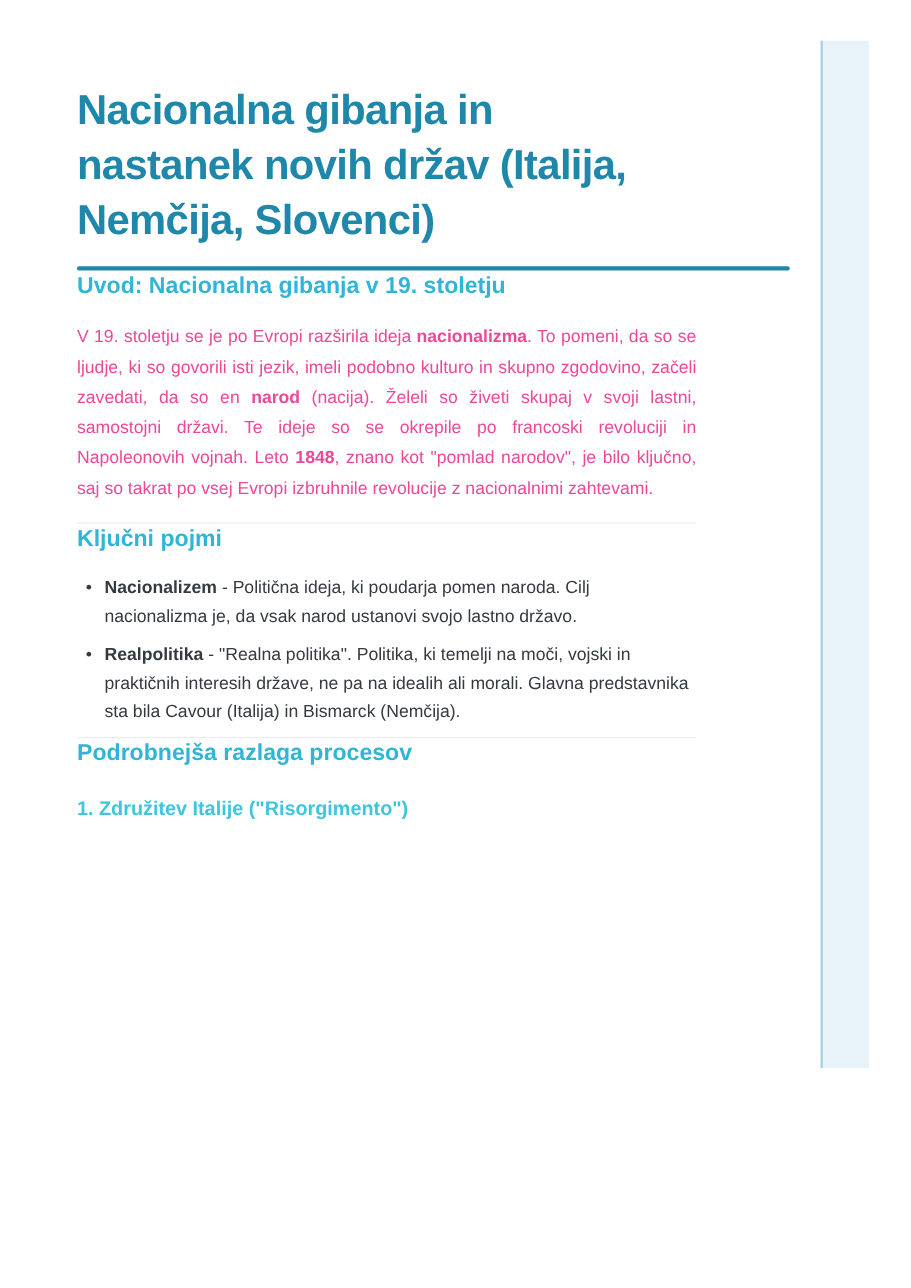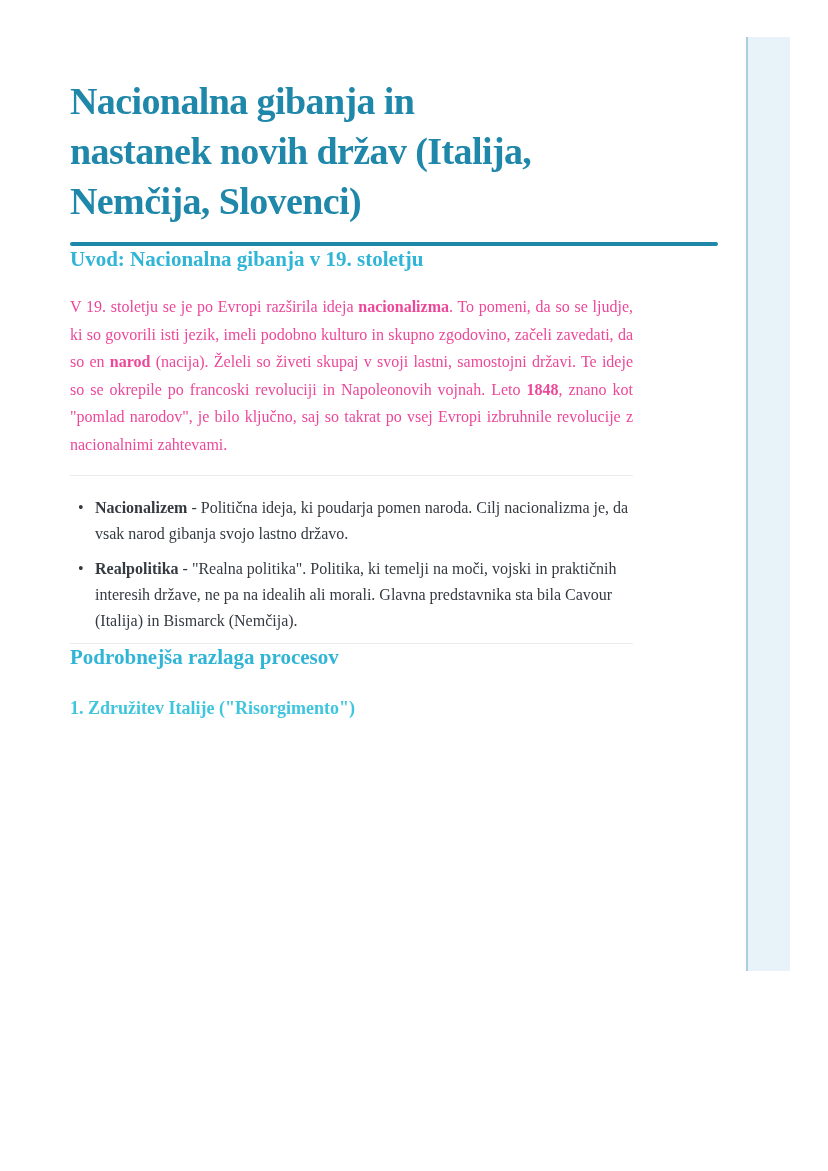--- a/index.html
+++ b/index.html
@@ -1,19 +1,19 @@
 <!DOCTYPE html>
 <html><head>
 <meta charset="utf-8">
 <style>
   html, body { margin:0; padding:0; background:#ffffff; }
   .page {
     position:relative; width:828px; height:971px;
     background:#ffffff; overflow:hidden;
-    font-family:Liberation Serif, serif;
+    font-family:Liberation Sans, sans-serif;
     color:#343a40;
   }
   .edge-strip {
     position:absolute; left:746px; top:37px; width:44px; height:1096px;
     background:#e8f3f9; border-left:2px solid #a9cee1; box-sizing:border-box;
   }
   .main { position:absolute; left:70px; top:0; width:690px; }
   h1.title {
     margin:76px 0 0 0; width:690px;
     font-size:38px; line-height:50px; font-weight:700;
@@ -65,22 +65,23 @@
 
   <div class="main">
     <h1 class="title">Nacionalna gibanja in<br>nastanek novih držav (Italija,<br>Nemčija, Slovenci)</h1>
     <div class="title-rule"></div>
 
     <h2 class="h2 intro-h">Uvod: Nacionalna gibanja v 19. stoletju</h2>
     <p class="intro-p"><span>V 19. stoletju se je po Evropi razširila ideja </span><b>nacionalizma</b><span>. To pomeni, da so se ljudje, ki so govorili isti jezik, imeli podobno kulturo in skupno zgodovino, začeli zavedati, da so en </span><b>narod</b><span> (nacija). Želeli so živeti skupaj v svoji lastni, samostojni državi. Te ideje so se okrepile po francoski revoluciji in Napoleonovih vojnah. Leto </span><b>1848</b><span>, znano kot "pomlad narodov", je bilo ključno, saj so takrat po vsej Evropi izbruhnile revolucije z nacionalnimi zahtevami.</span></p>
 
     <div class="divider d1"></div>
 
+    <h2 class="h2 key-h">Ključni pojmi</h2>
     <ul class="terms">
-      <li><b>Nacionalizem</b><span> - Politična ideja, ki poudarja pomen naroda. Cilj nacionalizma je, da vsak narod gibanja svojo lastno državo.</span></li>
+      <li><b>Nacionalizem</b><span> - Politična ideja, ki poudarja pomen naroda. Cilj nacionalizma je, da vsak narod ustanovi svojo lastno državo.</span></li>
       <li><b>Realpolitika</b><span> - "Realna politika". Politika, ki temelji na moči, vojski in praktičnih interesih države, ne pa na idealih ali morali. Glavna predstavnika sta bila Cavour (Italija) in Bismarck (Nemčija).</span></li>
     </ul>
 
     <div class="divider d2"></div>
 
     <h2 class="h2 proc-h">Podrobnejša razlaga procesov</h2>
     <h3 class="h3">1. Združitev Italije ("Risorgimento")</h3>
   </div>
 
   <div class="footer">(c) Knowunity 2025</div>

